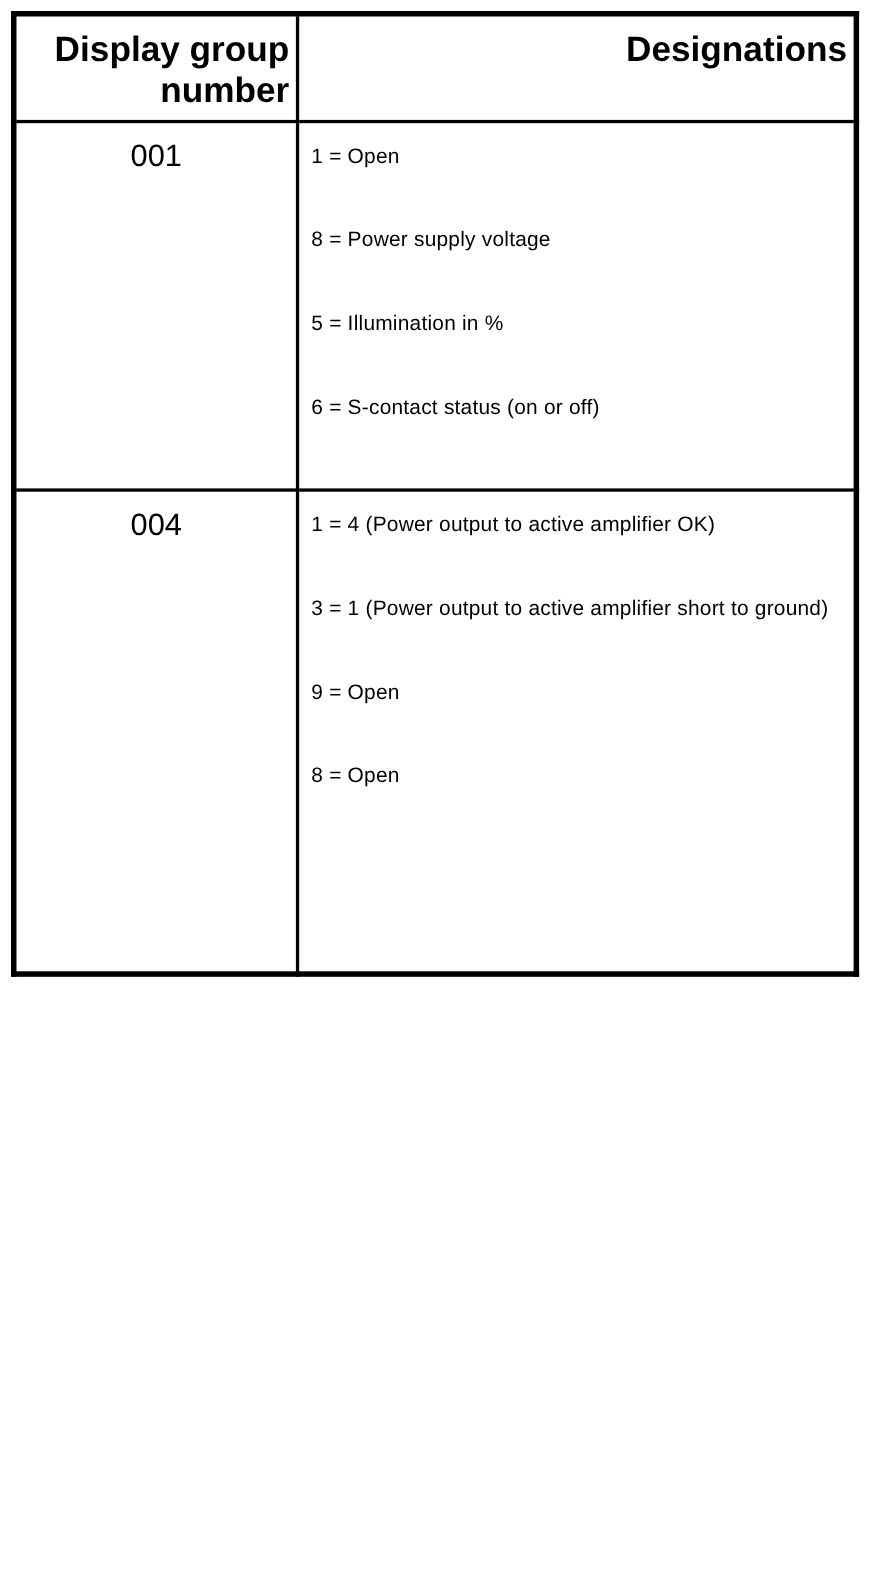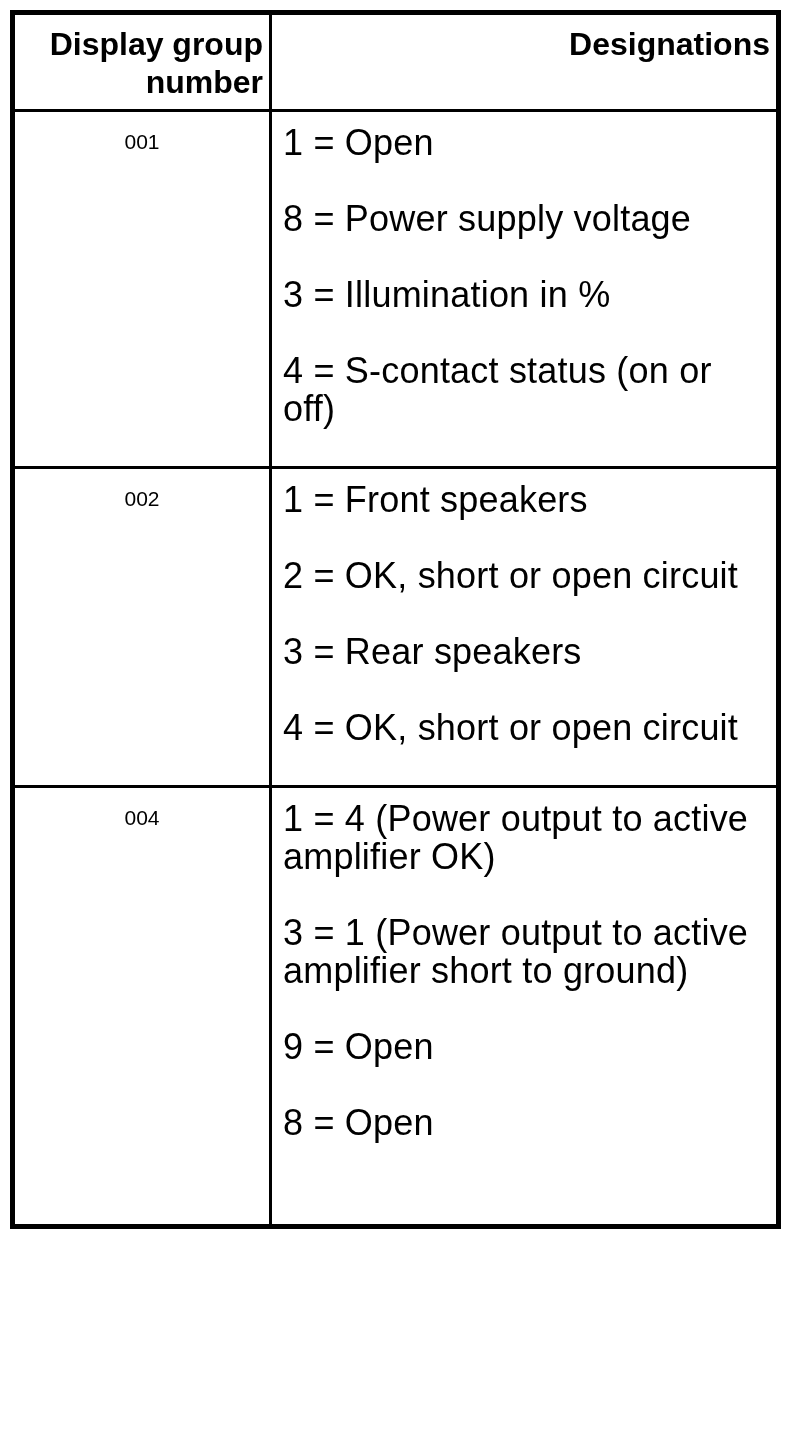--- a/index.html
+++ b/index.html
@@ -36,29 +36,29 @@
     font-size: 32px;
     font-weight: bold;
     line-height: 38px;
     text-align: right;
     padding: 10px 6px 8px 6px;
     height: 97px;
     box-sizing: border-box;
   }
   td.group-cell {
     text-align: center;
-    font-size: 21px;
+    font-size: 28px;
     line-height: 38px;
     padding-top: 11px;
     border-right-width: 4px;
   }
   th.header-cell-group { border-right-width: 4px; }
   td.desig-cell {
-    padding: 12px 8px 0 11px;
-    font-size: 36px;
+    padding: 12px 8px 16px 11px;
+    font-size: 19px;
   }
   td.desig-cell p {
     margin: 0 0 38px 0;
     line-height: 38px;
     letter-spacing: 0.2px;
   }
   tr.row-001 { height: 288px; }
   tr.row-002 { height: 293px; }
   tr.row-003 { height: 290px; }
   tr.row-004 { height: 440px; }
@@ -76,31 +76,22 @@
       <th class="header-cell header-cell-group">Display group number</th>
       <th class="header-cell">Designations</th>
     </tr>
   </thead>
   <tbody>
     <tr class="row-001">
       <td class="group-cell">001</td>
       <td class="desig-cell">
         <p>1 = Open</p>
         <p>8 = Power supply voltage</p>
-        <p>3 = Illumination in %</p>
-        <p>4 = S-contact status (on or off)</p>
-      </td>
-    </tr>
-    <tr class="row-002">
-      <td class="group-cell">002</td>
-      <td class="desig-cell">
-        <p>1 = Front speakers</p>
-        <p>2 = OK, short or open circuit</p>
-        <p>3 = Rear speakers</p>
-        <p>4 = OK, short or open circuit</p>
+        <p>5 = Illumination in %</p>
+        <p>6 = S-contact status (on or off)</p>
       </td>
     </tr>
     <tr class="row-004">
       <td class="group-cell">004</td>
       <td class="desig-cell">
         <p>1 = 4 (Power output to active amplifier OK)</p>
         <p>3 = 1 (Power output to active amplifier short to ground)</p>
         <p>9 = Open</p>
         <p>8 = Open</p>
 

